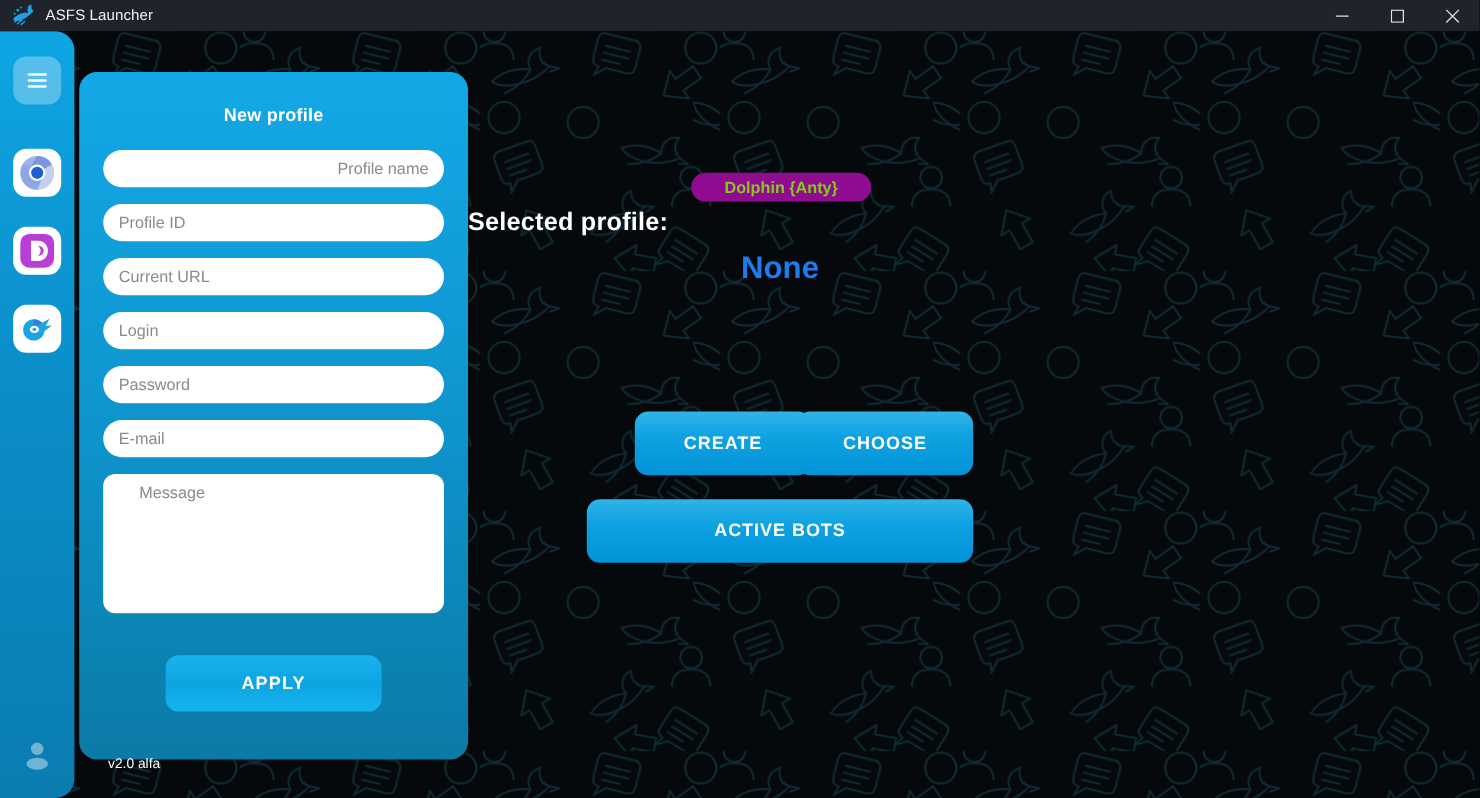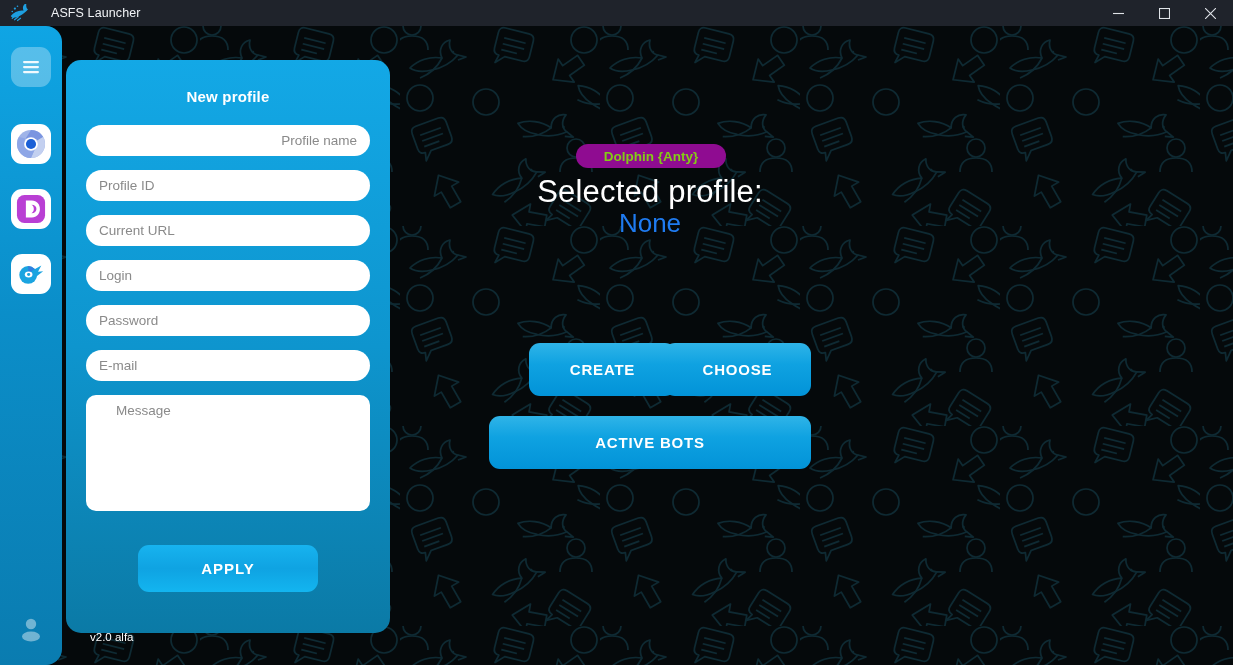--- a/index.html
+++ b/index.html
@@ -10,21 +10,20 @@
     background: #060a0c;
   }
 
   
   #titlebar {
     position: absolute; top: 0; left: 0;
     width: 1233px; height: 26px;
     background: #1f232b;
     display: flex; align-items: center;
     z-index: 40;
-    gap: 13px;
   }
   #app-icon {
     width: 26px; height: 26px;
     margin-left: 6px;
     display: flex; align-items: center; justify-content: center;
   }
   #app-title {
     color: #f0f2f5;
     font-size: 12.5px;
     margin-left: 6px;
@@ -151,32 +150,31 @@
     width: 150px; height: 24px;
     background: #8f0c91;
     border-radius: 12px;
     display: flex; align-items: center; justify-content: center;
     color: #84cc16;
     font-size: 13.5px;
     font-weight: bold;
   }
   #selected-profile-label {
     position: absolute; left: 0; top: 148px; width: 520px;
-    text-align: center;
-    color: #ffffff;
-    font-size: 31px;
-    font-weight: normal;
+    color: #ffffff;
+    font-size: 21px;
+    font-weight: bold;
     letter-spacing: .2px;
   }
   #selected-profile-value {
     position: absolute; left: 0; top: 182px; width: 520px;
     text-align: center;
     color: #1f7bf0;
     font-size: 26px;
-    font-weight: normal;
+    font-weight: bold;
   }
 
   .act-btn {
     position: absolute;
     border: none; outline: none;
     border-radius: 11px;
     background: linear-gradient(180deg, #2fb4e8 0%, #0fa2e1 40%, #0293d8 100%);
     color: #ffffff;
     font-family: "Liberation Sans", sans-serif;
     font-size: 15px;

